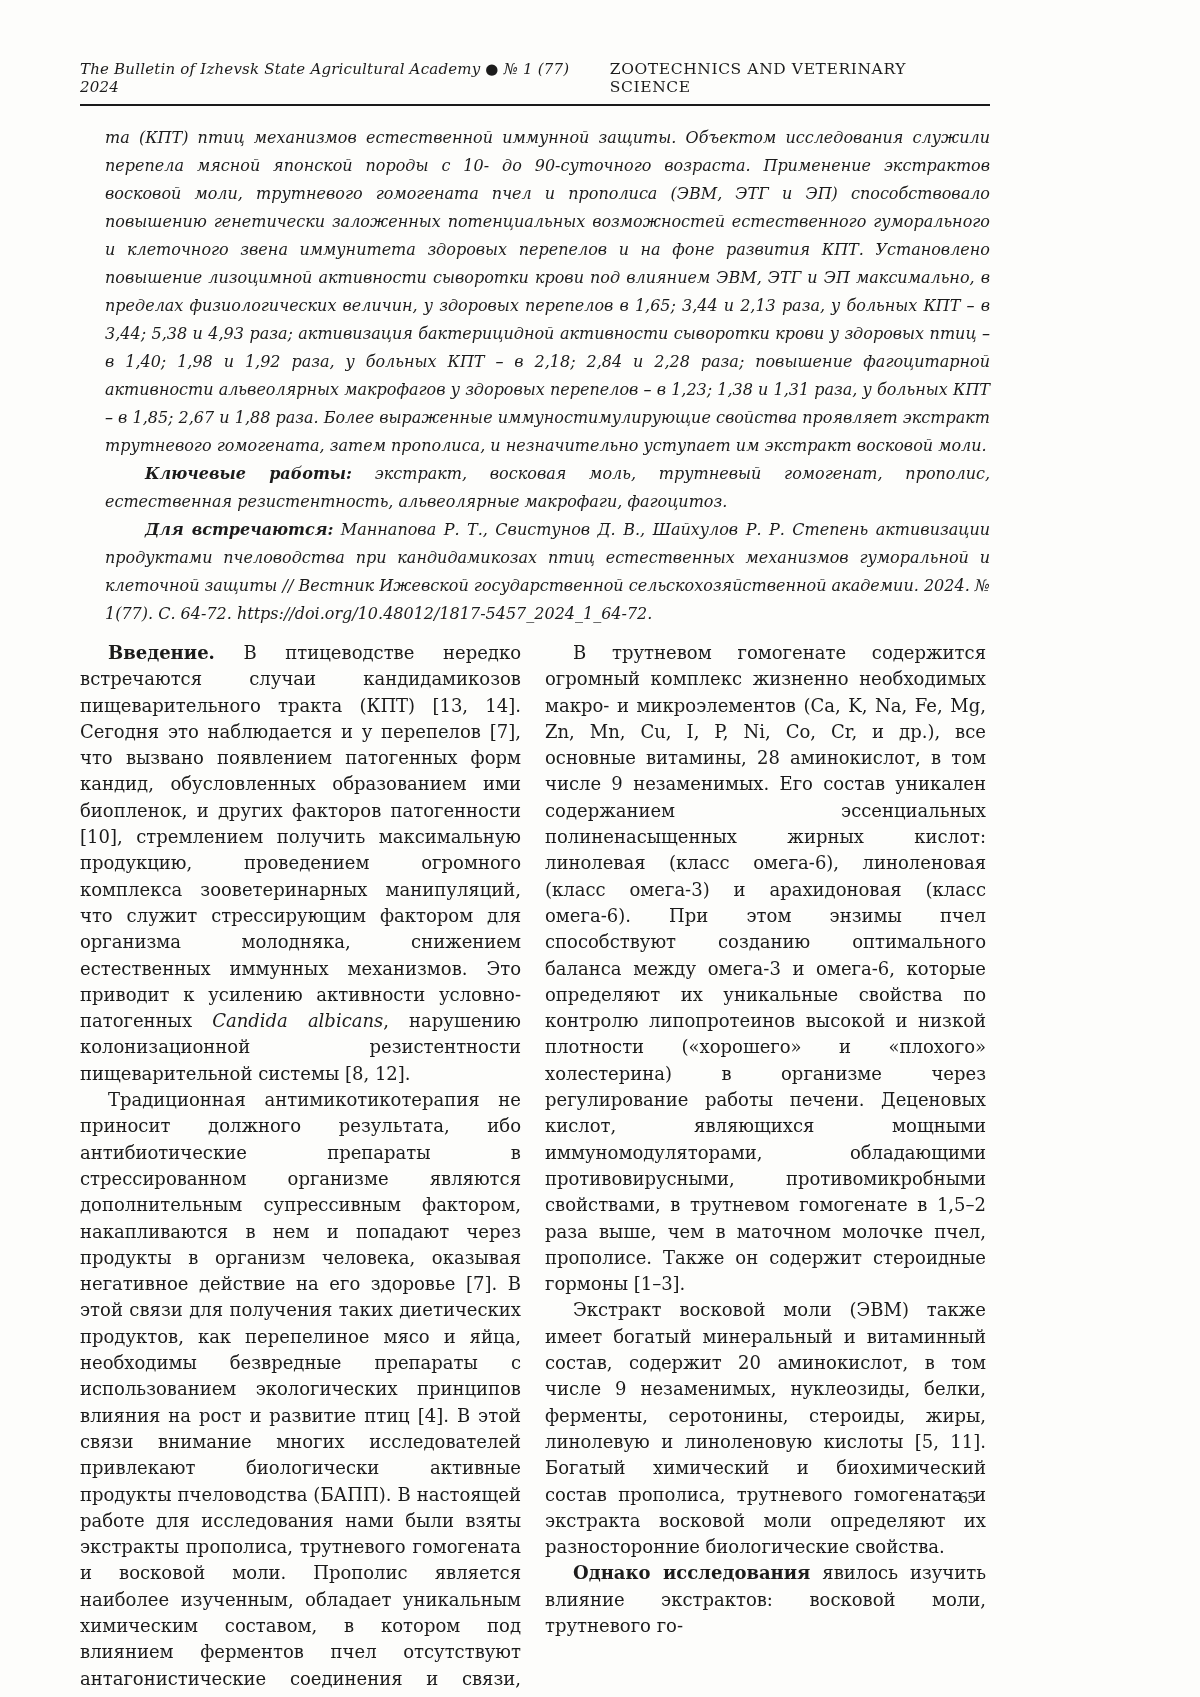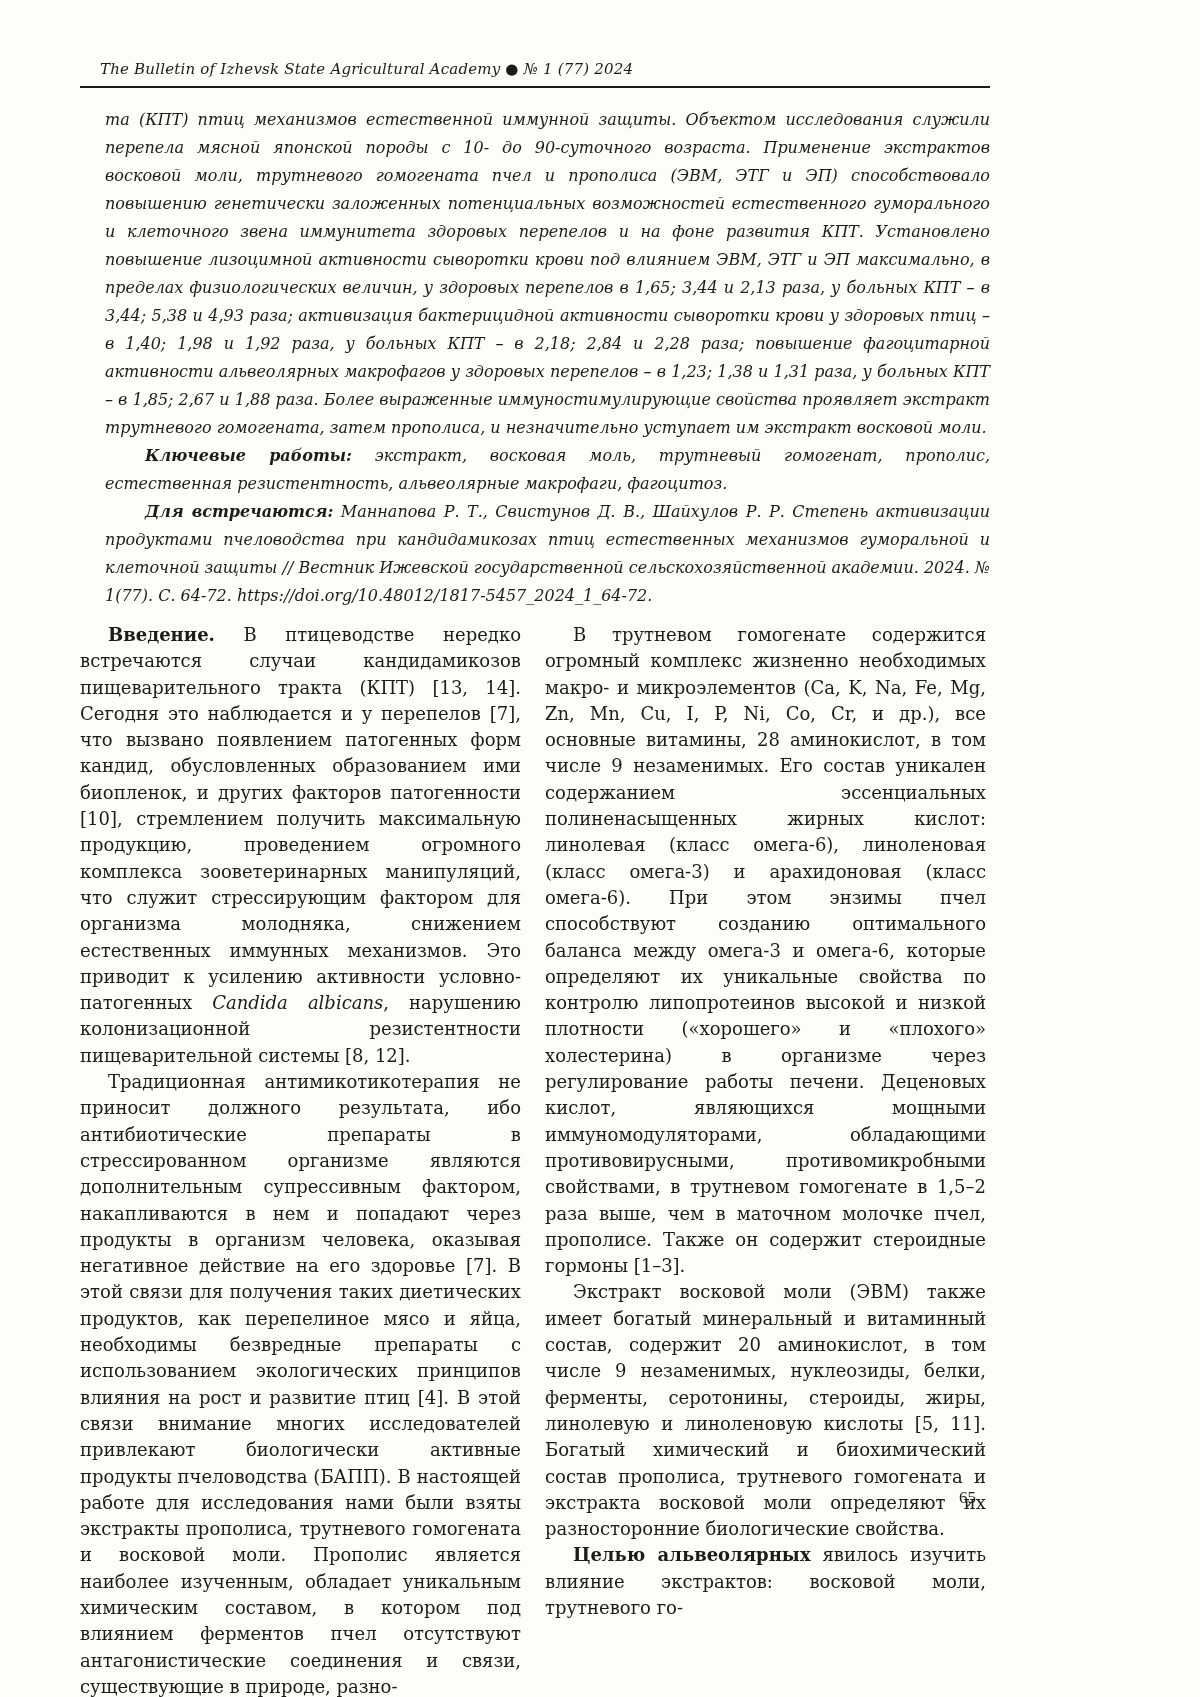--- a/index.html
+++ b/index.html
@@ -20,24 +20,23 @@
   }
   .content {
     position: absolute;
     left: 80px;
     top: 0;
     width: 910px;
   }
   
   .running-head {
     display: flex;
-    justify-content: space-between;
+    justify-content: flex-end;
     align-items: baseline;
     padding-top: 60px;
-    margin-left: 20px;
   }
   .rh-left {
     font-style: italic;
     font-size: 15px;
     letter-spacing: 0.2px;
   }
   .rh-right {
     font-size: 15.5px;
     letter-spacing: 0.6px;
   }
@@ -86,37 +85,38 @@
   }
 </style>
 </head>
 <body>
 
 <div class="page">
   <div class="content">
 
     <header class="running-head">
       <span class="rh-left">The Bulletin of Izhevsk State Agricultural Academy ● № 1 (77) 2024</span>
+      <span class="rh-right">ZOOTECHNICS AND VETERINARY SCIENCE</span>
     </header>
     <hr class="head-rule">
 
     <section class="abstract">
       <p class="abstract-text">та (КПТ) птиц механизмов естественной иммунной защиты. Объектом исследования служили перепела мясной японской породы с 10- до 90-суточного возраста. Применение экстрактов восковой моли, трутневого гомогената пчел и прополиса (ЭВМ, ЭТГ и ЭП) способствовало повышению генетически заложенных потенциальных возможностей естественного гуморального и клеточного звена иммунитета здоровых перепелов и на фоне развития КПТ. Установлено повышение лизоцимной активности сыворотки крови под влиянием ЭВМ, ЭТГ и ЭП максимально, в пределах физиологических величин, у здоровых перепелов в 1,65; 3,44 и 2,13 раза, у больных КПТ – в 3,44; 5,38 и 4,93 раза; активизация бактерицидной активности сыворотки крови у здоровых птиц – в 1,40; 1,98 и 1,92 раза, у больных КПТ – в 2,18; 2,84 и 2,28 раза; повышение фагоцитарной активности альвеолярных макрофагов у здоровых перепелов – в 1,23; 1,38 и 1,31 раза, у больных КПТ – в 1,85; 2,67 и 1,88 раза. Более выраженные иммуностимулирующие свойства проявляет экстракт трутневого гомогената, затем прополиса, и незначительно уступает им экстракт восковой моли.</p>
       <p class="keywords"><b class="kw-label">Ключевые работы:</b><span> экстракт, восковая моль, трутневый гомогенат, прополис, естественная резистентность, альвеолярные макрофаги, фагоцитоз.</span></p>
       <p class="citation"><b class="cit-label">Для встречаются:</b><span> Маннапова Р. Т., Свистунов Д. В., Шайхулов Р. Р. Степень активизации продуктами пчеловодства при кандидамикозах птиц естественных механизмов гуморальной и клеточной защиты // Вестник Ижевской государственной сельскохозяйственной академии. 2024. № 1(77). С. 64-72. https://doi.org/10.48012/1817-5457_2024_1_64-72.</span></p>
     </section>
 
     <main class="columns">
       <div class="col">
         <p class="indent"><b class="lead">Введение.</b><span> В птицеводстве нередко встречаются случаи кандидамикозов пищеварительного тракта (КПТ) [13, 14]. Сегодня это наблюдается и у перепелов [7], что вызвано появлением патогенных форм кандид, обусловленных образованием ими биопленок, и других факторов патогенности [10], стремлением получить максимальную продукцию, проведением огромного комплекса зооветеринарных манипуляций, что служит стрессирующим фактором для организма молодняка, снижением естественных иммунных механизмов. Это приводит к усилению активности условно-патогенных </span><i class="species">Candida albicans</i><span>, нарушению колонизационной резистентности пищеварительной системы [8, 12].</span></p>
         <p class="indent">Традиционная антимикотикотерапия не приносит должного результата, ибо антибиотические препараты в стрессированном организме являются дополнительным супрессивным фактором, накапливаются в нем и попадают через продукты в организм человека, оказывая негативное действие на его здоровье [7]. В этой связи для получения таких диетических продуктов, как перепелиное мясо и яйца, необходимы безвредные препараты с использованием экологических принципов влияния на рост и развитие птиц [4]. В этой связи внимание многих исследователей привлекают биологически активные продукты пчеловодства (БАПП). В настоящей работе для исследования нами были взяты экстракты прополиса, трутневого гомогената и восковой моли. Прополис является наиболее изученным, обладает уникальным химическим составом, в котором под влиянием ферментов пчел отсутствуют антагонистические соединения и связи, существующие в природе, разно-</p>
       </div>
       <div class="col">
         <p class="indent">В трутневом гомогенате содержится огромный комплекс жизненно необходимых макро- и микроэлементов (Ca, K, Na, Fe, Mg, Zn, Mn, Cu, I, P, Ni, Co, Cr, и др.), все основные витамины, 28 аминокислот, в том числе 9 незаменимых. Его состав уникален содержанием эссенциальных полиненасыщенных жирных кислот: линолевая (класс омега-6), линоленовая (класс омега-3) и арахидоновая (класс омега-6). При этом энзимы пчел способствуют созданию оптимального баланса между омега-3 и омега-6, которые определяют их уникальные свойства по контролю липопротеинов высокой и низкой плотности («хорошего» и «плохого» холестерина) в организме через регулирование работы печени. Деценовых кислот, являющихся мощными иммуномодуляторами, обладающими противовирусными, противомикробными свойствами, в трутневом гомогенате в 1,5–2 раза выше, чем в маточном молочке пчел, прополисе. Также он содержит стероидные гормоны [1–3].</p>
         <p class="indent">Экстракт восковой моли (ЭВМ) также имеет богатый минеральный и витаминный состав, содержит 20 аминокислот, в том числе 9 незаменимых, нуклеозиды, белки, ферменты, серотонины, стероиды, жиры, линолевую и линоленовую кислоты [5, 11]. Богатый химический и биохимический состав прополиса, трутневого гомогената и экстракта восковой моли определяют их разносторонние биологические свойства.</p>
-        <p class="indent"><b class="lead">Целью альвеолярных</b><span> явилось изучить влияние экстрактов: восковой моли, трутневого го-</span></p>
+        <p class="indent"><b class="lead">Однако исследования</b><span> явилось изучить влияние экстрактов: восковой моли, трутневого го-</span></p>
       </div>
     </main>
 
   </div>
 
   <span class="page-number">65</span>
 </div>
 
 </body></html>

